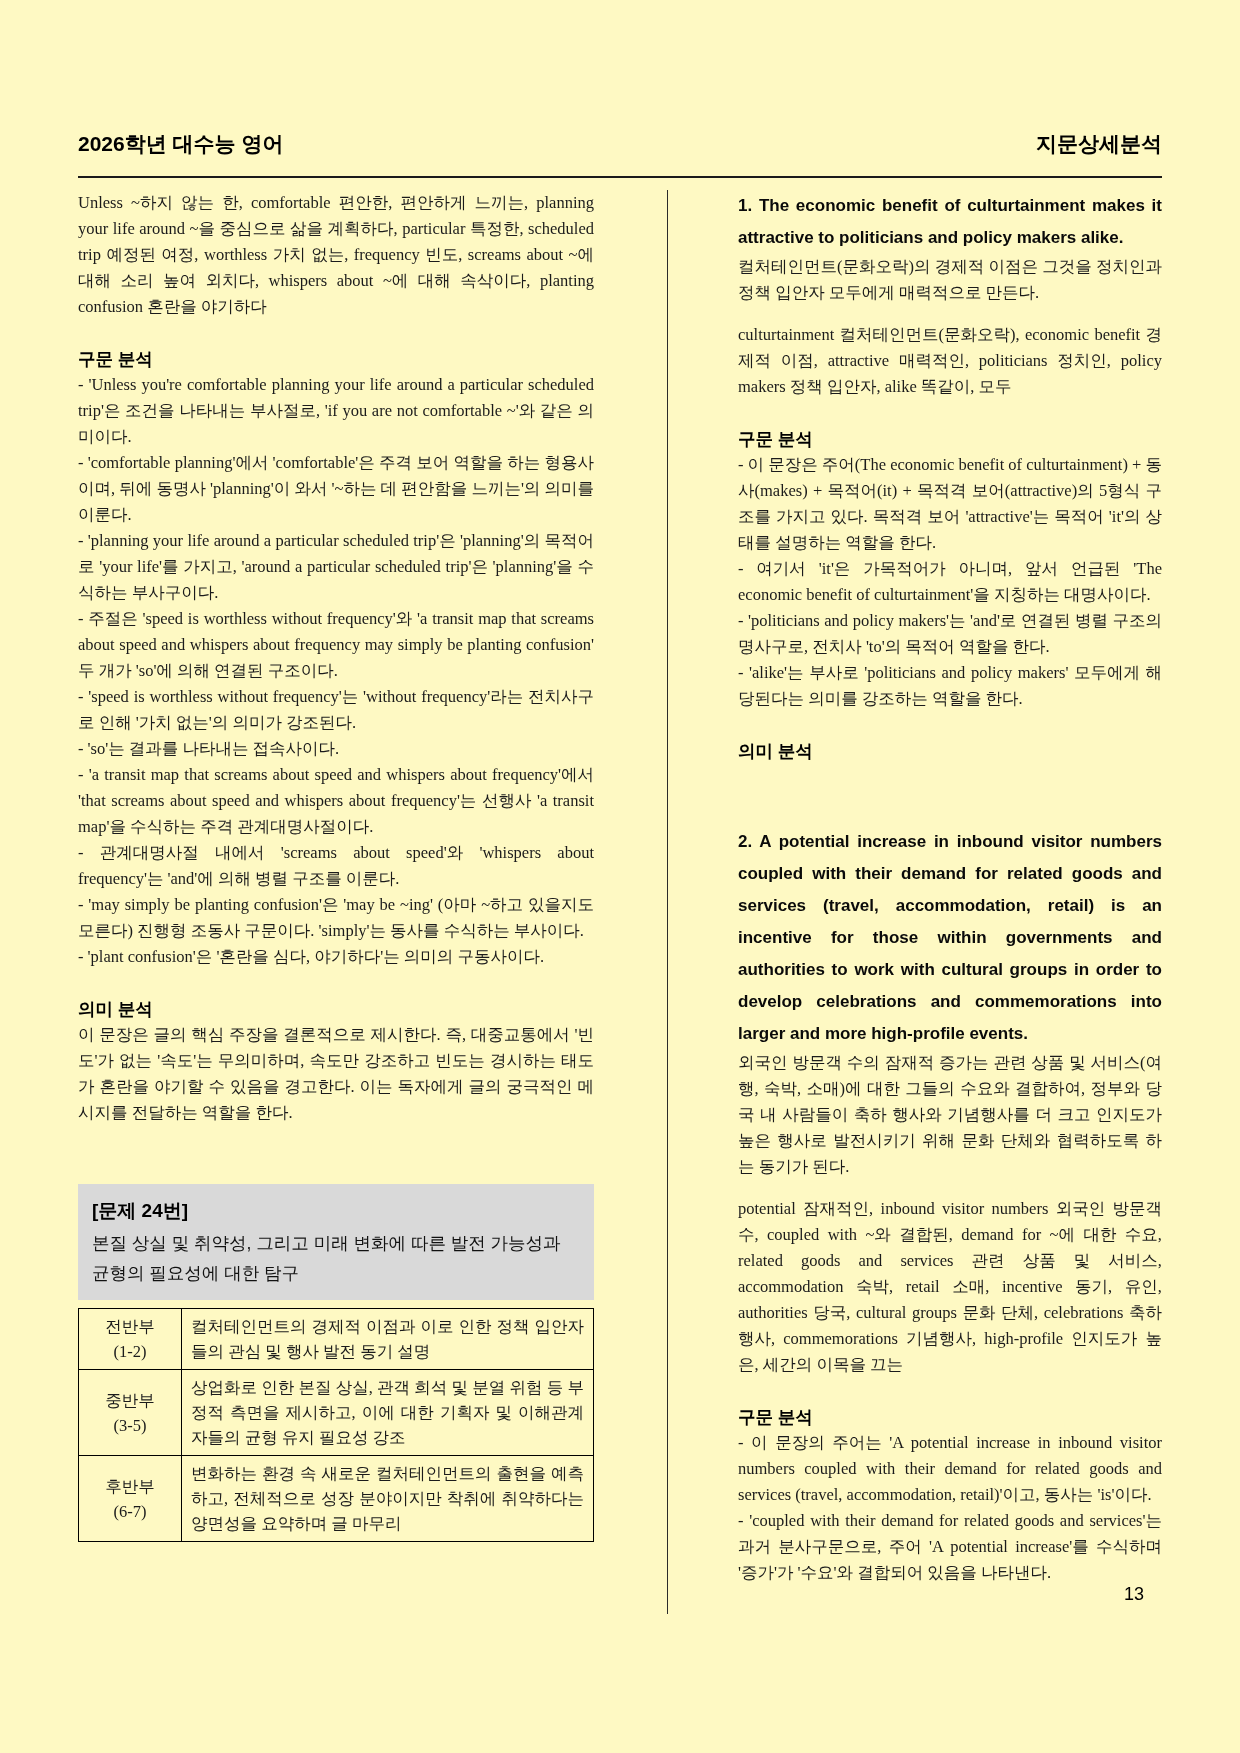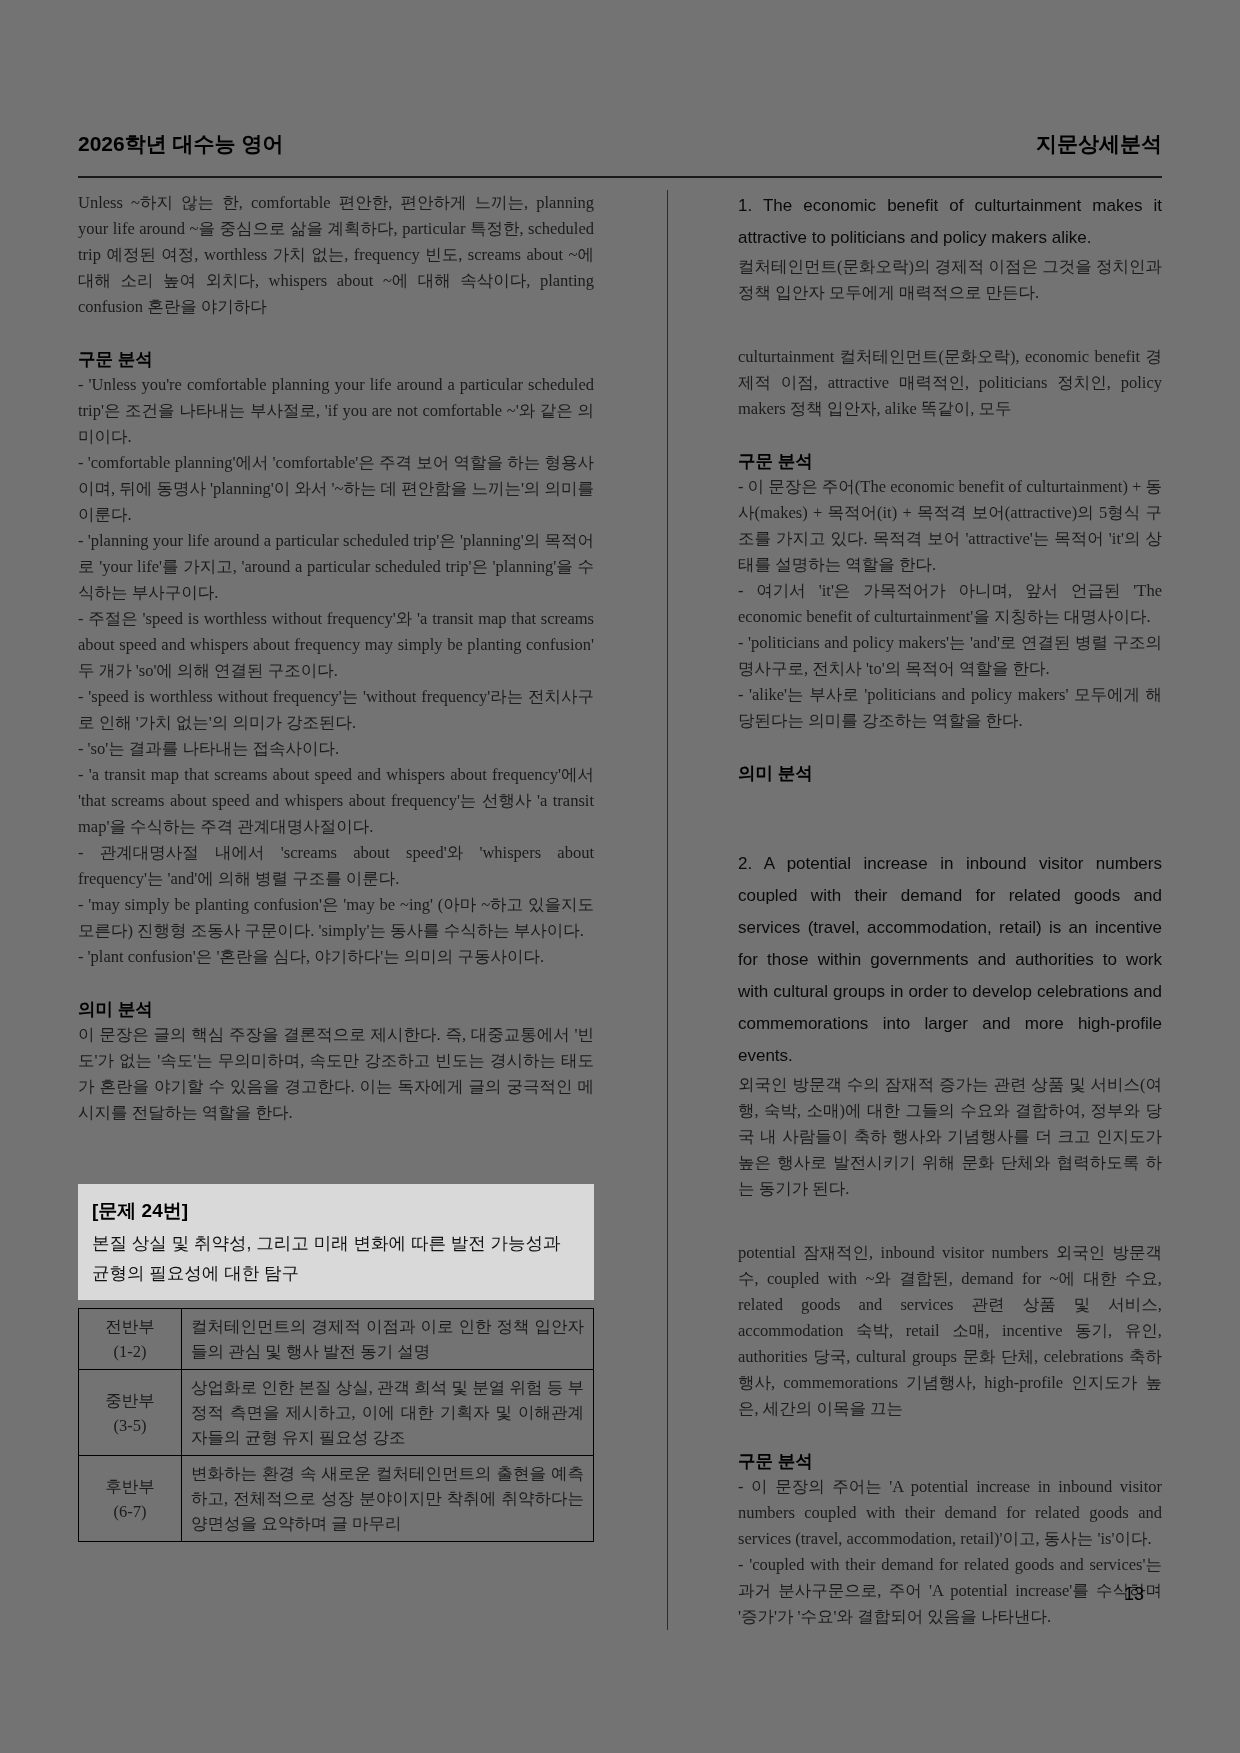--- a/index.html
+++ b/index.html
@@ -1,43 +1,43 @@
 <!DOCTYPE html>
 <html style="--box-bg: #d9d9d9; --rule: #1a1a1a;"><head>
 <meta charset="utf-8">
 <style>
   html,body { margin:0; padding:0; background:#ffffff; }
   .page {
     position:relative; width:1240px; height:1753px; box-sizing:border-box;
-    margin:0 auto; background:#737373; padding:0 78px; overflow:hidden;
+    margin:0 auto; background:#fef9c3; padding:0 78px; overflow:hidden;
     color:#1b1b1b; font-family:"Liberation Serif","DejaVu Serif",serif;
   }
   .page-header {
     display:flex; justify-content:space-between; align-items:flex-end;
     padding-top:130px; padding-bottom:18px;
     border-bottom:2px solid var(--rule,#1a1a1a);
     font-family:"Liberation Sans","DejaVu Sans",sans-serif;
     font-weight:bold; font-size:21px; color:#000;
   }
   .columns { display:flex; align-items:stretch; margin-top:12px;gap:48px; }
   .col-left  { flex:0 0 516px; width:516px; }
   .divider   { flex:0 0 0px; border-left:1.5px solid #2b2b2b; margin-left:25px; min-height:1424px; }
   .col-right { flex:1 1 auto; padding-left:22px; min-width:0; }
 
   .body {
     margin:0; font-size:16.5px; line-height:26px; text-align:justify;
     text-justify:inter-word; color:#1b1b1b;
   }
-  .mt-gap { margin-top:38px; }
+  .mt-gap { margin-top:16px; }
   .section-heading {
     margin:26px 0 0 0; font-size:17.5px; line-height:26px; font-weight:bold; color:#000;
     font-family:"Liberation Sans","DejaVu Sans",sans-serif;
   }
   .sentence-bold {
-    margin:0; font-weight:normal; font-size:17px; line-height:32px; text-align:justify;
+    margin:0; font-weight:bold; font-size:17px; line-height:32px; text-align:justify;
     color:#0a0a0a; font-family:"Liberation Sans","DejaVu Sans",sans-serif;
   }
   .item2 { margin-top:62px; }
 
   .problem-box {
     margin-top:58px; background:var(--box-bg,#d9d9d9); padding:10px 14px 12px;
     font-family:"Liberation Sans","DejaVu Sans",sans-serif;
   }
   .box-title { font-weight:bold; font-size:19px; line-height:34px; color:#000; }
   .box-line  { font-size:17.5px; line-height:30px; color:#111; }

